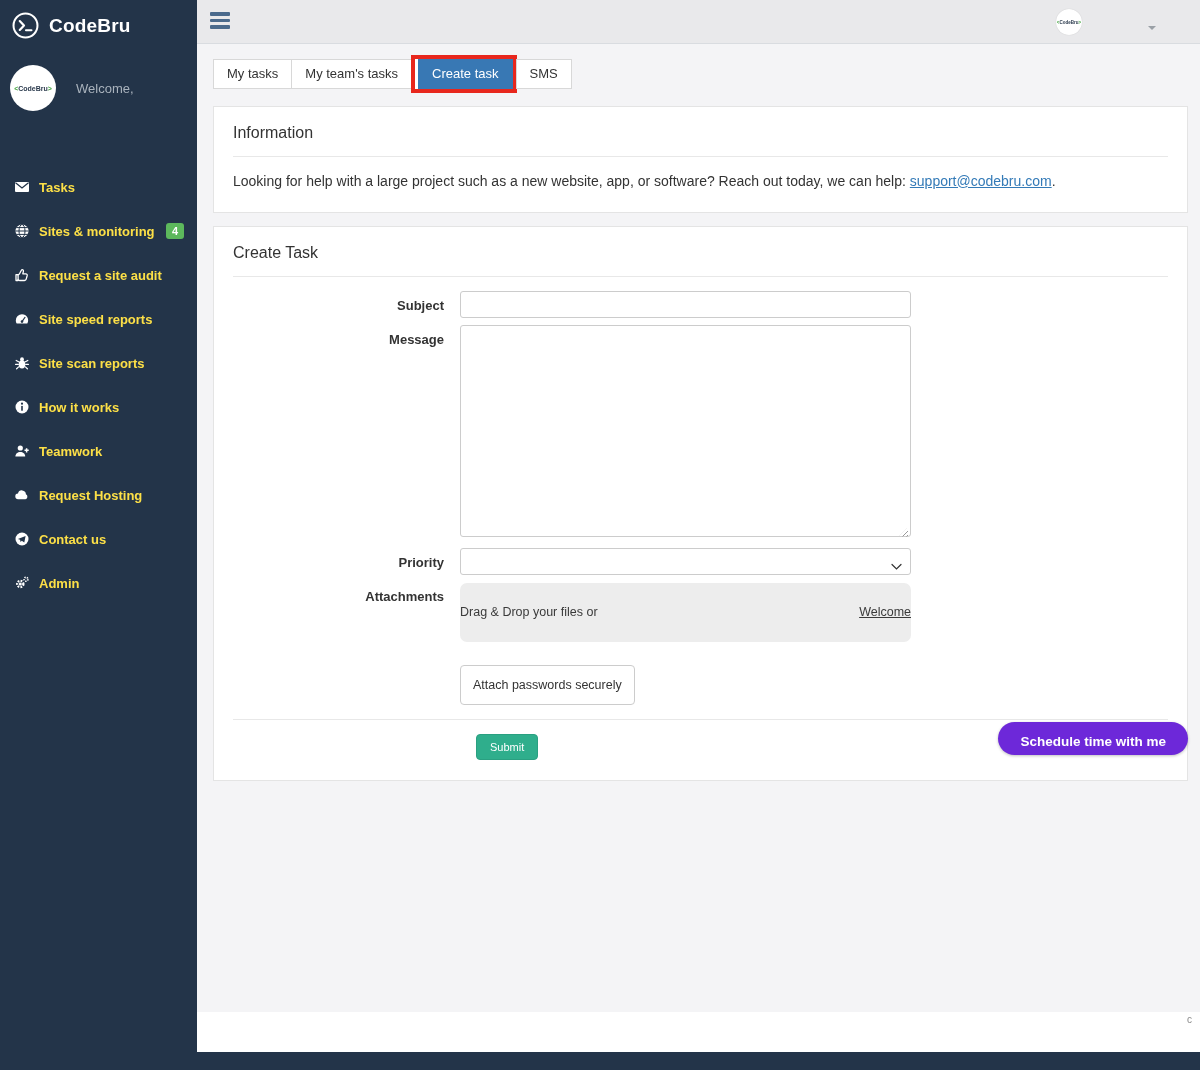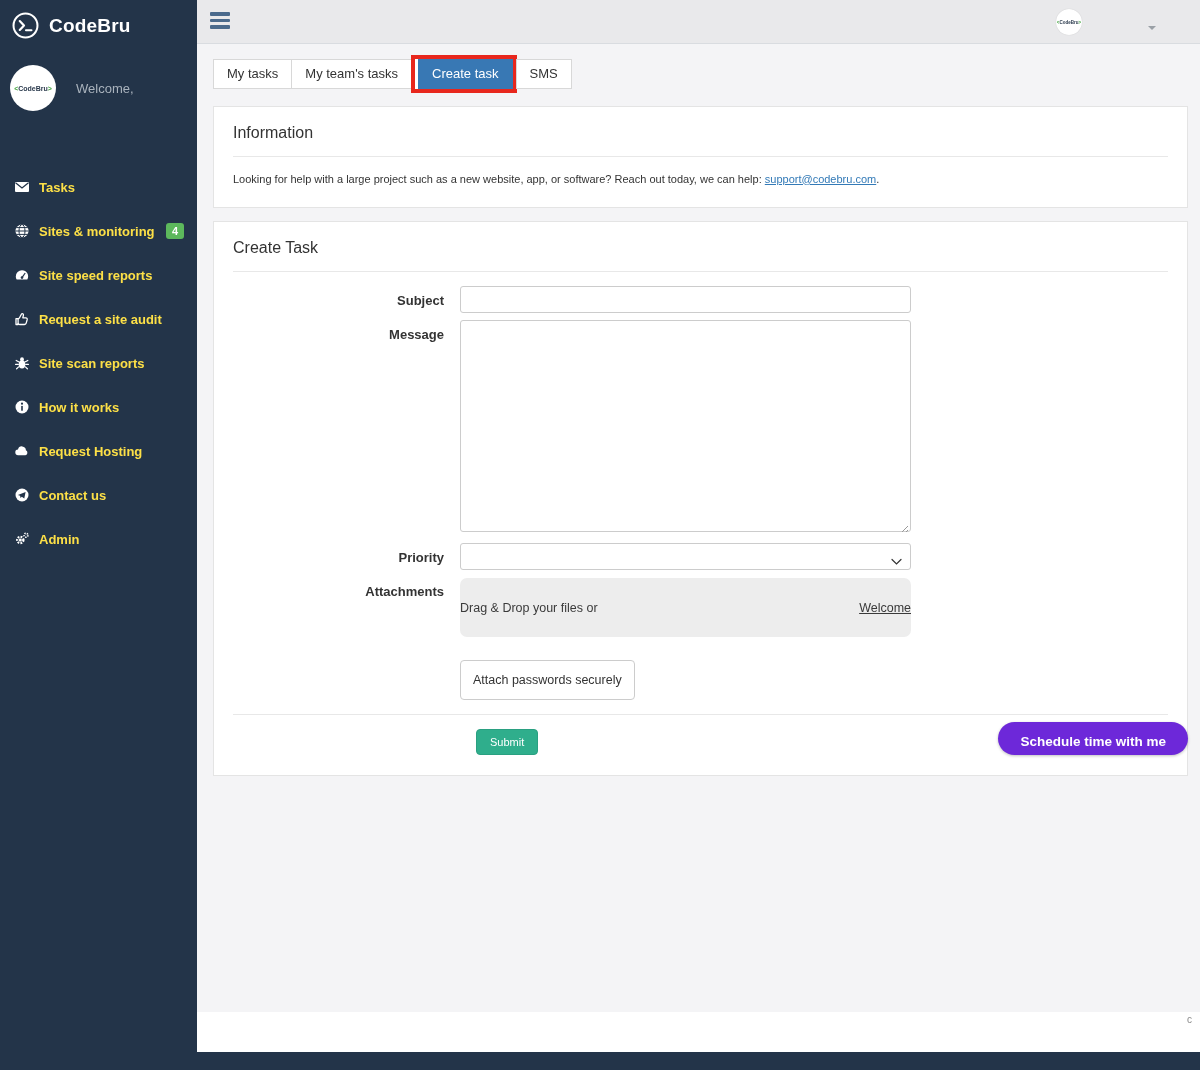--- a/index.html
+++ b/index.html
@@ -35,21 +35,21 @@
   .content { height:968px; background:#f4f4f6; overflow:hidden; }
   .tabs-row { display:flex; align-items:center; margin:11px 0 13px 16px; }
   .tab { background:#fff; border:1px solid #d8d8d8; padding:6px 13px; font-size:13px; color:#333; cursor:pointer; text-decoration:none; line-height:1.2; }
   .tab + .tab { border-left:none; }
   .red-highlight { display:inline-flex; border:4px solid #e8271d; background:#fff; padding-left:3px; margin:0 -1px; }
   .tab.active { background:#3878b4; color:#fff; border:1px solid #3878b4; }
 
   .card { background:#fff; border:1px solid #e4e4e4; border-radius:0; margin:0 12px 13px 16px; padding:17px 19px 20px 19px; }
   .card-title { font-size:16px; color:#333; font-weight:normal; padding-bottom:14px; }
   .card hr { border:none; border-top:1px solid #e8e8e8; margin-bottom:14px; }
-  .info-text { font-size:11px; color:#333; line-height:1.5; }
+  .info-text { font-size:14px; color:#333; line-height:1.5; }
   .info-link { color:#337ab7; text-decoration:underline; cursor:pointer; }
 
   
   .form-row { display:flex; margin-bottom:7px; }
   .form-label { width:227px; flex:0 0 227px; text-align:right; padding-right:16px; padding-top:7px; font-size:13px; font-weight:bold; color:#333; }
   .form-field { width:451px; position:relative; }
   .txt-input { width:451px; height:27px; border:1px solid #ccc; border-radius:3px; padding:4px 8px; font-size:13px; font-family:"Liberation Sans", sans-serif; color:#333; background:#fff; }
   .txt-area { width:451px; height:212px; border:1px solid #ccc; border-radius:3px; padding:6px 8px; font-size:13px; font-family:"Liberation Sans", sans-serif; resize:none; background:#fff; }
   .resize-grip { position:absolute; right:3px; bottom:4px; width:9px; height:9px; background:repeating-linear-gradient(135deg, transparent 0 2px, #999 2px 3px); clip-path:polygon(100% 0, 0 100%, 100% 100%); pointer-events:none; }
   .select-wrap { position:relative; }
@@ -111,37 +111,37 @@
                 <path d="M1.5 8h13M2.4 4.6h11.2M2.4 11.4h11.2"></path>
               </g>
             </svg>
         </span>
         <span class="nav-label">Sites &amp; monitoring</span>
         <span class="badge">4</span>
       </a>
       <a class="nav-item">
         <span class="nav-icon">
           <svg width="16" height="16" viewBox="0 0 16 16">
-              <path d="M8 3.2a6.2 6.2 0 0 0-6.2 6.2c0 1.2.3 2.2.9 3.1h10.6a6.2 6.2 0 0 0-5.3-9.3z" fill="#fff"></path>
-              <path d="M8 10.6 11.2 6" stroke="#233449" stroke-width="1.2"></path>
-              <circle cx="8" cy="10.6" r="1.3" fill="#233449"></circle>
-            </svg>
-        </span>
-        <span class="nav-label">Site speed reports</span>
-      </a>
-      <a class="nav-item">
-        <span class="nav-icon">
-          <svg width="16" height="16" viewBox="0 0 16 16">
               <g stroke="#fff" stroke-width="1.3" fill="none" stroke-linejoin="round" stroke-linecap="round">
                 <path d="M2 7.6h2.1v5.9H2z"></path>
                 <path d="M4.1 12.8c.5.5 1.1.7 1.9.7h4.5c.9 0 1.5-.5 1.7-1.3l1-3.7c.2-.9-.4-1.7-1.3-1.7H8.8l.6-2.5c.2-.8-.4-1.6-1.2-1.7-.3 0-.6.1-.7.4L5.4 7 4.1 7.8"></path>
               </g>
             </svg>
         </span>
         <span class="nav-label">Request a site audit</span>
+      </a>
+      <a class="nav-item">
+        <span class="nav-icon">
+          <svg width="16" height="16" viewBox="0 0 16 16">
+              <path d="M8 3.2a6.2 6.2 0 0 0-6.2 6.2c0 1.2.3 2.2.9 3.1h10.6a6.2 6.2 0 0 0-5.3-9.3z" fill="#fff"></path>
+              <path d="M8 10.6 11.2 6" stroke="#233449" stroke-width="1.2"></path>
+              <circle cx="8" cy="10.6" r="1.3" fill="#233449"></circle>
+            </svg>
+        </span>
+        <span class="nav-label">Site speed reports</span>
       </a>
       <a class="nav-item">
         <span class="nav-icon">
           <svg width="16" height="16" viewBox="0 0 16 16">
               <circle cx="8" cy="4.2" r="1.9" fill="#fff"></circle>
               <ellipse cx="8" cy="9.4" rx="3.3" ry="4.1" fill="#fff"></ellipse>
               <g stroke="#fff" stroke-width="1.2" stroke-linecap="round">
                 <path d="M4.6 6.8 2.2 5.4M4.3 9.4H1.6M4.6 11.9l-2 1.9M11.4 6.8l2.4-1.4M11.7 9.4h2.7M11.4 11.9l2 1.9"></path>
               </g>
             </svg>
@@ -150,20 +150,30 @@
       </a>
       <a class="nav-item">
         <span class="nav-icon">
           <svg width="16" height="16" viewBox="0 0 16 16">
               <circle cx="8" cy="8" r="6.5" fill="#fff"></circle>
               <rect x="7.2" y="6.9" width="1.6" height="4.8" fill="#233449"></rect>
               <circle cx="8" cy="4.7" r="1.1" fill="#233449"></circle>
             </svg>
         </span>
         <span class="nav-label">How it works</span>
+      </a>
+      <a class="nav-item">
+        <span class="nav-icon">
+          <svg width="16" height="16" viewBox="0 0 16 16">
+              <circle cx="6.3" cy="5" r="2.6" fill="#fff"></circle>
+              <path d="M1.4 13.6c0-2.9 2.2-4.6 4.9-4.6s4.9 1.7 4.9 4.6z" fill="#fff"></path>
+              <path d="M12.6 5.2v4.2M10.5 7.3h4.2" stroke="#fff" stroke-width="1.5"></path>
+            </svg>
+        </span>
+        <span class="nav-label">Teamwork</span>
       </a>
       <a class="nav-item">
         <span class="nav-icon">
           <svg width="16" height="16" viewBox="0 0 16 16">
               <path d="M4.4 12.3a2.9 2.9 0 0 1-.4-5.8 4 4 0 0 1 7.9.8 2.7 2.7 0 0 1-.4 5z" fill="#fff"></path>
             </svg>
         </span>
         <span class="nav-label">Request Hosting</span>
       </a>
       <a class="nav-item">

